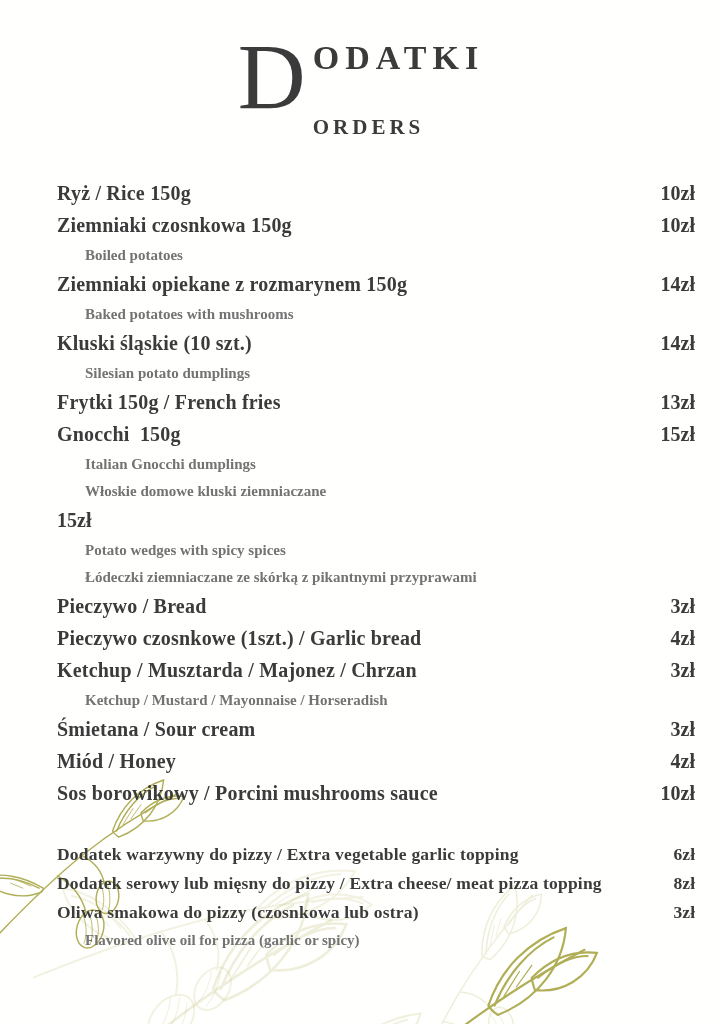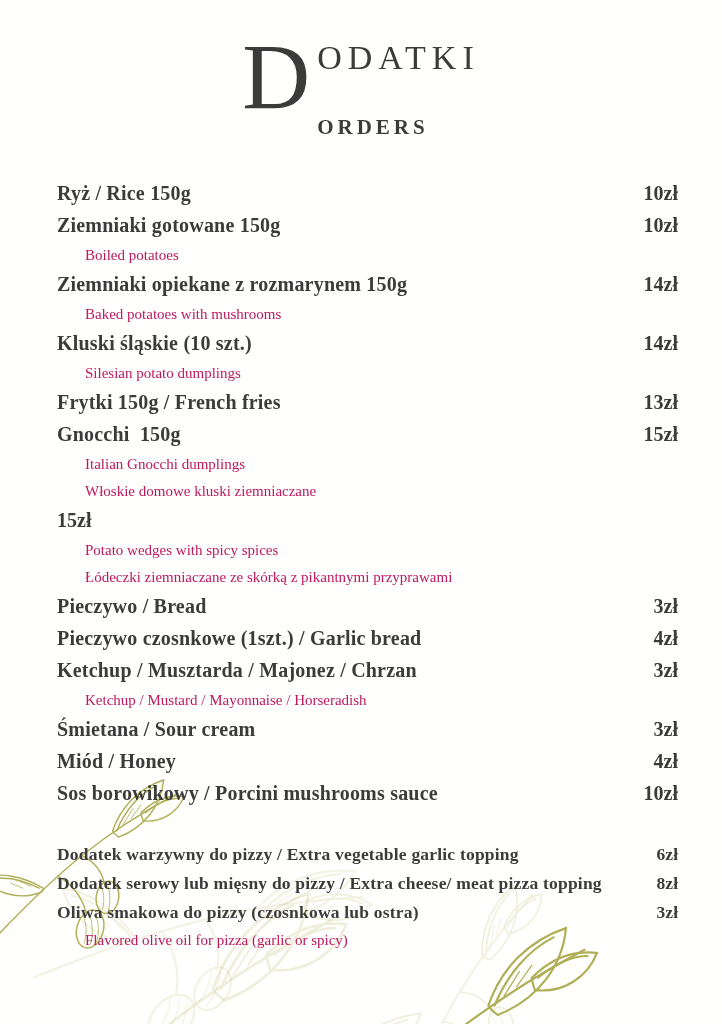--- a/index.html
+++ b/index.html
@@ -27,39 +27,39 @@
   }
   .dropcap {
     font-size:94px; line-height:0.70;
     font-weight:400; letter-spacing:0;
   }
   .title-col {
     display:flex; flex-direction:column;
     justify-content:space-between;
     height:64px; margin-left:7px; padding-top:1px;
   }
-  .title-rest { font-size:34px; line-height:0.75; letter-spacing:6px; font-weight:400; }
+  .title-rest { font-size:34px; line-height:0.75; letter-spacing:6px; font-weight:700; }
   .subtitle   { font-size:21px; line-height:0.8;  letter-spacing:4px; font-weight:700;margin-top:48px; }
   
   .content {
     position:absolute; z-index:1;
-    left:57px; right:44px; top:183px;
+    left:57px; right:27px; top:183px;
   }
   .row {
     display:flex; justify-content:space-between; align-items:baseline;
     margin-bottom:11px;
   }
   .nm {
     font-weight:700; font-size:20px; line-height:21px;
     letter-spacing:0.2px; white-space:pre;
   }
   .pr { font-weight:700; font-size:20px; line-height:21px; }
   .desc {
-    font-weight:400; font-size:15px; line-height:17px;
-    color:#be185d; margin:4px 0 10px 28px;
+    font-weight:700; font-size:15px; line-height:17px;
+    color:#737373; margin:4px 0 10px 28px;
   }
   .pizza { margin-top:41px; }
   .pizza .nm { font-size:17.5px; line-height:19px; }
   .pizza .pr { font-size:17.5px; line-height:19px; }
   .pizza .row { margin-bottom:10px; }
 </style>
 </head>
 <body>
 
 <div class="page">
@@ -101,21 +101,21 @@
   </div>
 
   <div class="content">
 
     <div class="row">
       <span class="nm">Ryż / Rice 150g</span>
       <span class="pr">10zł</span>
     </div>
 
     <div class="row">
-      <span class="nm">Ziemniaki gotowane 150g</span>
+      <span class="nm">Ziemniaki czosnkowa 150g</span>
       <span class="pr">10zł</span>
     </div>
     <div class="desc">Boiled potatoes</div>
 
     <div class="row">
       <span class="nm">Ziemniaki opiekane z rozmarynem 150g</span>
       <span class="pr">14zł</span>
     </div>
     <div class="desc">Baked potatoes with mushrooms</div>
 

